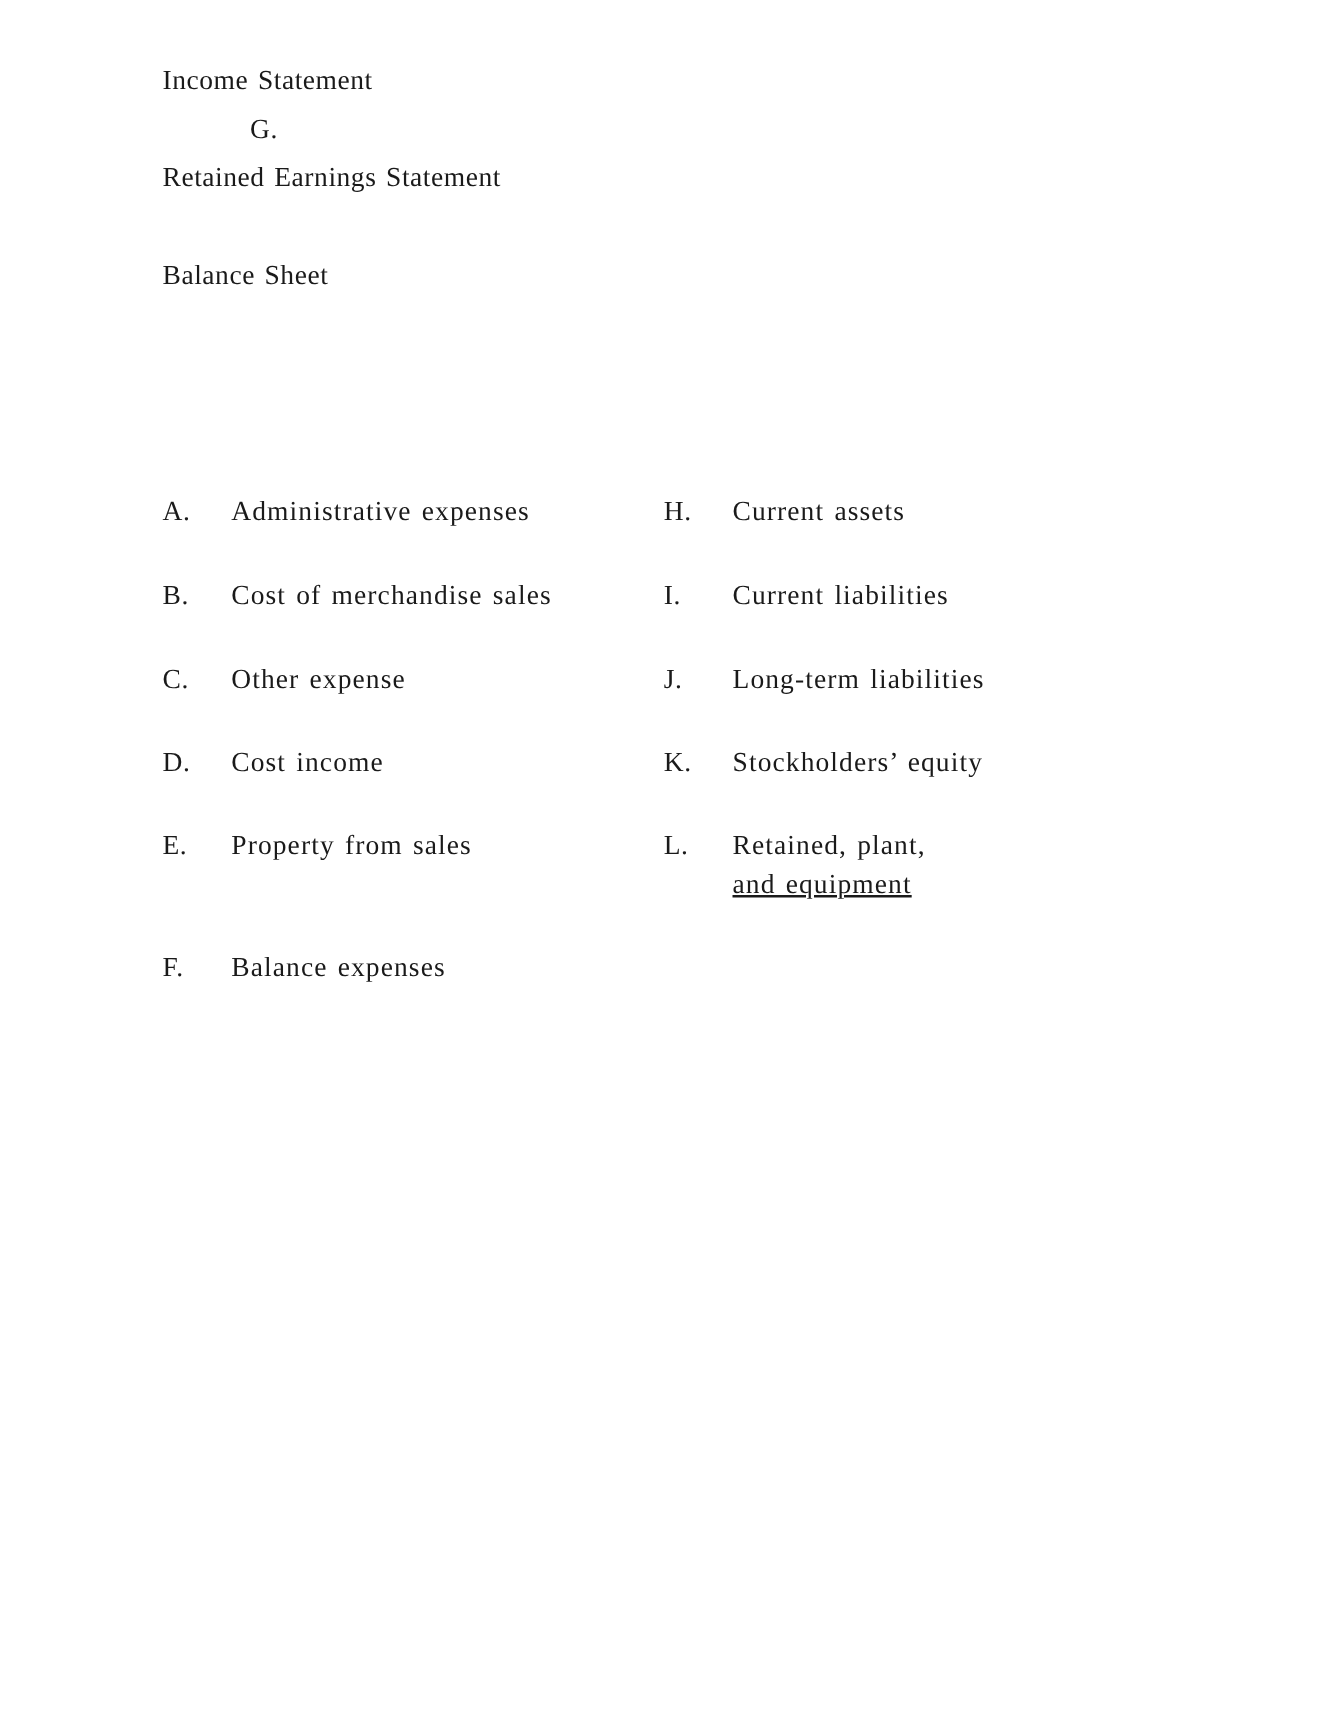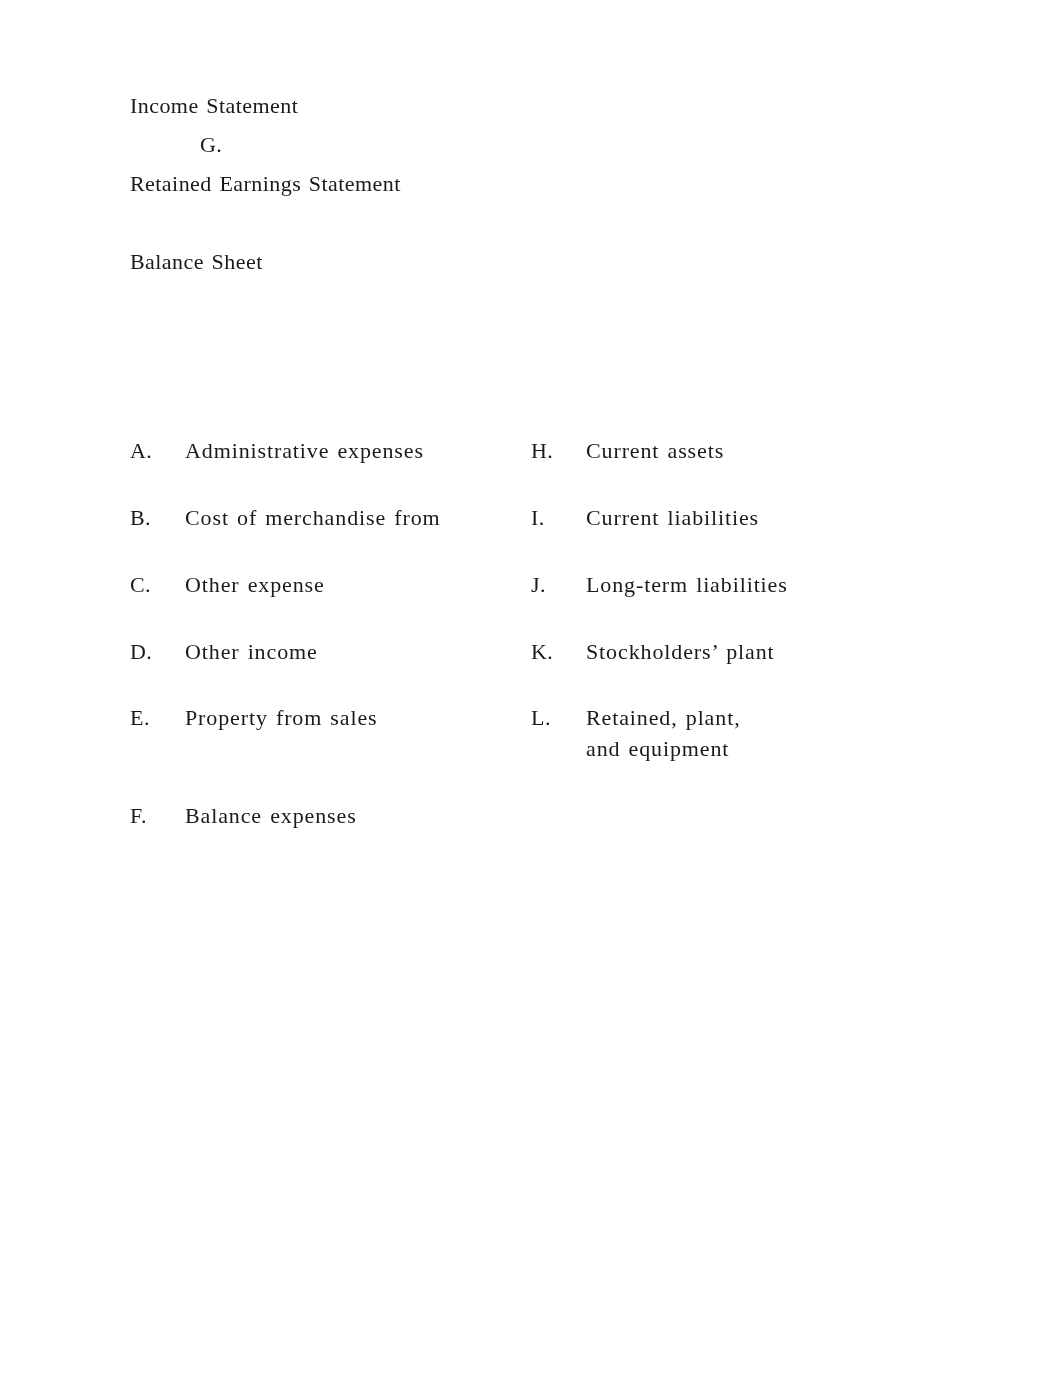--- a/index.html
+++ b/index.html
@@ -12,21 +12,21 @@
       width: 1062px;
       min-height: 1377px;
       background: #ffffff;
       font-family: 'Times New Roman', Times, serif;
       font-size: 22px;
       color: #1a1a1a;
       line-height: 1.4;
     }
 
     .page-container {
-      padding: 91px 130px 100px 130px;
+      padding: 49px 130px 100px 130px;
     }
 
     .header-section {
       margin-bottom: 40px;
     }
 
     .header-line {
       margin-bottom: 8px;
       letter-spacing: 0.02em;
       word-spacing: 0.08em;
@@ -81,21 +81,21 @@
       </div>
       <div style="width:50%; display:flex; align-items:flex-start;">
         <span class="item-letter">H.</span>
         <span class="item-text">Current assets</span>
       </div>
     </div>
 
     <div style="display:flex; padding: 18px 0;">
       <div style="width:50%; display:flex; align-items:flex-start;">
         <span class="item-letter">B.</span>
-        <span class="item-text">Cost of merchandise from</span>
+        <span class="item-text">Cost of merchandise sales</span>
       </div>
       <div style="width:50%; display:flex; align-items:flex-start;">
         <span class="item-letter">I.</span>
         <span class="item-text">Current liabilities</span>
       </div>
     </div>
 
     <div style="display:flex; padding: 18px 0;">
       <div style="width:50%; display:flex; align-items:flex-start;">
         <span class="item-letter">C.</span>
@@ -103,41 +103,41 @@
       </div>
       <div style="width:50%; display:flex; align-items:flex-start;">
         <span class="item-letter">J.</span>
         <span class="item-text">Long-term liabilities</span>
       </div>
     </div>
 
     <div style="display:flex; padding: 18px 0;">
       <div style="width:50%; display:flex; align-items:flex-start;">
         <span class="item-letter">D.</span>
-        <span class="item-text">Other income</span>
+        <span class="item-text">Cost income</span>
       </div>
       <div style="width:50%; display:flex; align-items:flex-start;">
         <span class="item-letter">K.</span>
-        <span class="item-text">Stockholders’ plant</span>
+        <span class="item-text">Stockholders’ equity</span>
       </div>
     </div>
 
     <div style="display:flex; padding: 18px 0 0 0;">
       <div style="width:50%; display:flex; align-items:flex-start;">
         <span class="item-letter">E.</span>
         <span class="item-text">Property from sales</span>
       </div>
       <div style="width:50%; display:flex; align-items:flex-start;">
         <span class="item-letter">L.</span>
         <span class="item-text">Retained, plant,</span>
       </div>
     </div>
     <div style="display:flex; padding: 0 0 18px 0;">
       <div style="width:50%;"></div>
-      <div style="width:50%; padding-left: 55px;">
+      <div style="width:50%; padding-left: 55px; text-decoration: underline;">
         <span class="item-text">and equipment</span>
       </div>
     </div>
 
     <div style="display:flex; padding: 18px 0;">
       <div style="width:50%; display:flex; align-items:flex-start;">
         <span class="item-letter">F.</span>
         <span class="item-text">Balance expenses</span>
       </div>
       <div style="width:50%;"></div>

